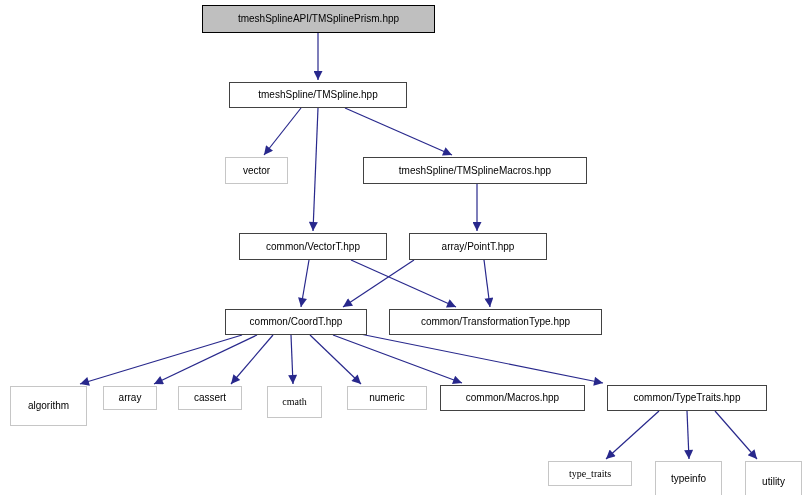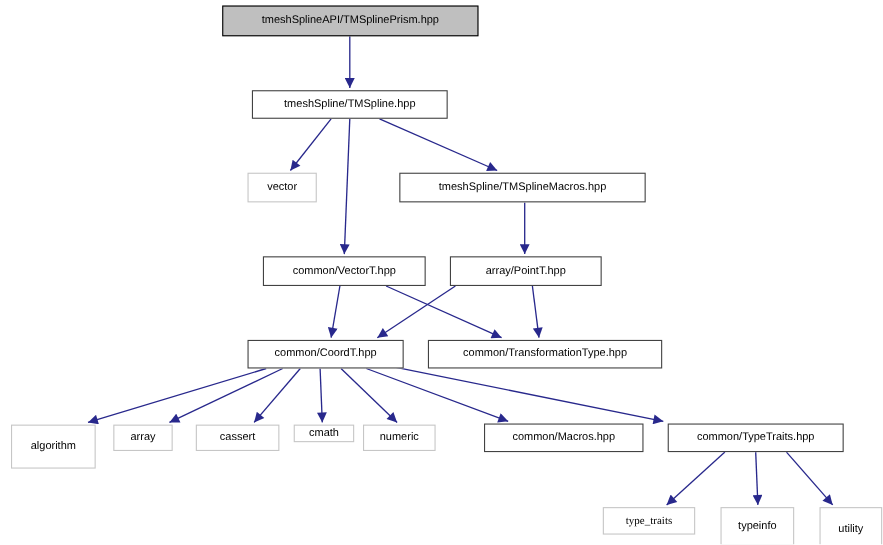--- a/index.html
+++ b/index.html
@@ -95,25 +95,25 @@
   <div class="node" style="left:409px; top:233px; width:138px; height:27px;">array/PointT.hpp</div>
 
   <div class="node" style="left:225px; top:309px; width:142px; height:26px;">common/CoordT.hpp</div>
 
   <div class="node" style="left:389px; top:309px; width:213px; height:26px;">common/TransformationType.hpp</div>
 
   <div class="node system" style="left:10px; top:386px; width:77px; height:40px;">algorithm</div>
 
   <div class="node system" style="left:103px; top:386px; width:54px; height:24px;">array</div>
 
-  <div class="node system" style="left:178px; top:386px; width:76px; height:24px;">cassert</div>
+  <div class="node system" style="left:178px; top:386px; width:64px; height:24px;">cassert</div>
 
-  <div class="node system" style="left:267px; top:386px; width:55px; height:16px;">cmath</div>
+  <div class="node system" style="left:267px; top:386px; width:55px; height:32px;font-family:Liberation Serif, serif;">cmath</div>
 
-  <div class="node system" style="left:330px; top:386px; width:66px; height:24px;text-align:right;">numeric</div>
+  <div class="node system" style="left:347px; top:386px; width:80px; height:24px;text-align:right;">numeric</div>
 
   <div class="node" style="left:440px; top:385px; width:145px; height:26px;">common/Macros.hpp</div>
 
   <div class="node" style="left:607px; top:385px; width:160px; height:26px;">common/TypeTraits.hpp</div>
 
   <div class="node system" style="left:548px; top:461px; width:84px; height:25px;font-family:Liberation Serif, serif;">type_traits</div>
 
   <div class="node system" style="left:655px; top:461px; width:67px; height:35px;">typeinfo</div>
 
   <div class="node system" style="left:745px; top:461px; width:57px; height:42px;">utility</div>

